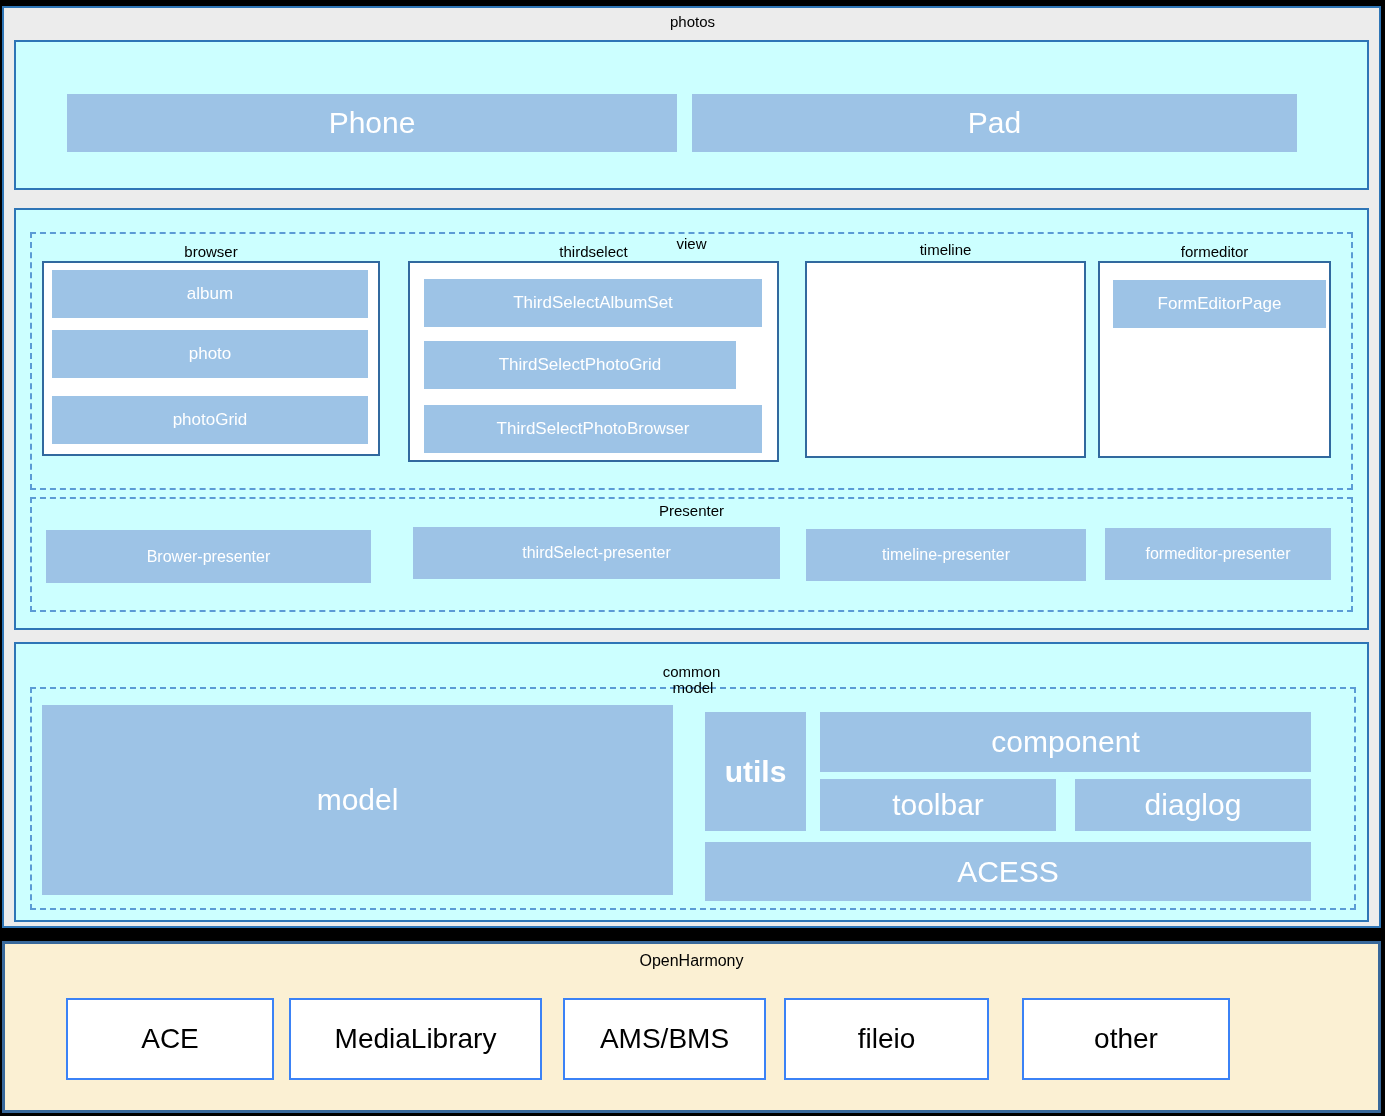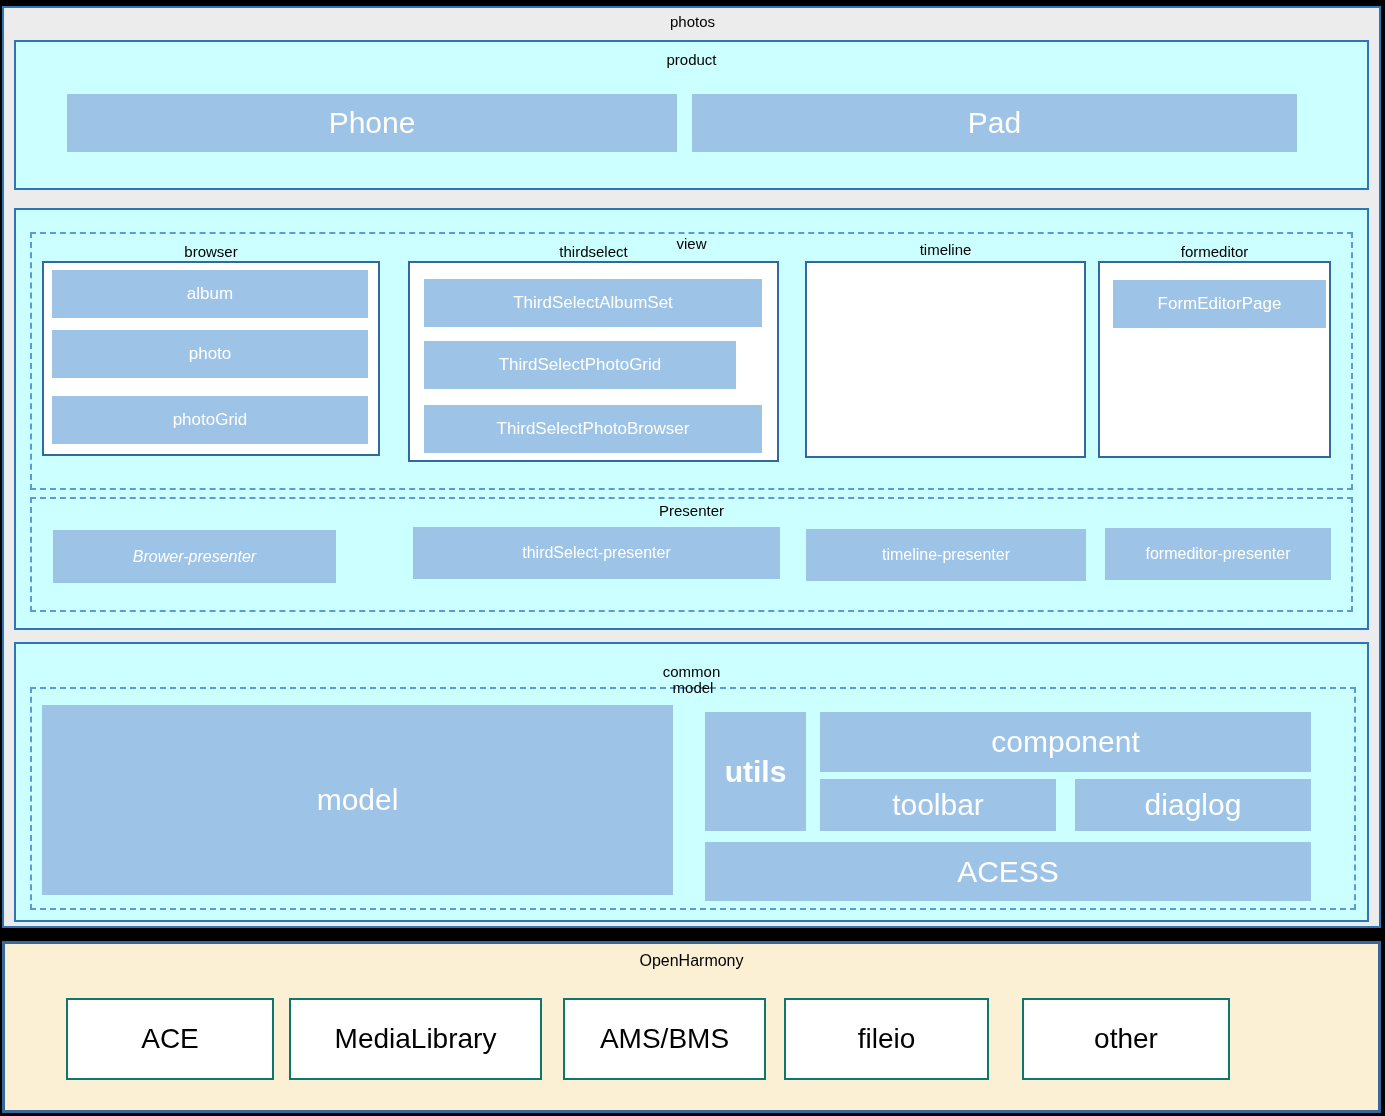--- a/index.html
+++ b/index.html
@@ -28,35 +28,34 @@
     background:#9DC3E6;color:#FFFFFF;
     display:flex;align-items:center;justify-content:center;
     white-space:nowrap;
   }
   .bar.big{font-size:30px;}
   .bar.med{font-size:17px;}
   .bar.sm{font-size:16px;}
   
   .oh-band{left:2px;top:941px;width:1379px;height:172px;background:#FBF0D3;border:3px solid #38689B;}
   .oh-box{
-    background:#FFFFFF;border:2px solid #0f766e;color:#000;
+    background:#FFFFFF;border:2px solid #3b82f6;color:#000;
     display:flex;align-items:center;justify-content:center;
     font-size:28px;white-space:nowrap;
   }
 </style>
 </head>
 <body>
 
 <div class="stage">
 
   <div class="abs photos-box"></div>
   <div class="abs lbl shift" style="left:0;top:12px;width:1385px;">photos</div>
 
   <div class="abs cyan-box" style="left:14px;top:40px;width:1355px;height:150px;"></div>
-  <div class="abs lbl shift" style="left:14px;top:50px;width:1355px;">product</div>
   <div class="abs bar big" style="left:67px;top:94px;width:610px;height:58px;">Phone</div>
   <div class="abs bar big" style="left:692px;top:94px;width:605px;height:58px;">Pad</div>
 
   <div class="abs cyan-box" style="left:14px;top:208px;width:1355px;height:422px;"></div>
 
   <div class="abs dashed-box" style="left:30px;top:232px;width:1323px;height:258px;"></div>
   <div class="abs lbl shift" style="left:30px;top:234px;width:1323px;">view</div>
 
   <div class="abs lbl" style="left:42px;top:242px;width:338px;">browser</div>
   <div class="abs white-box" style="left:42px;top:261px;width:338px;height:195px;"></div>
@@ -72,21 +71,21 @@
 
   <div class="abs lbl" style="left:805px;top:240px;width:281px;">timeline</div>
   <div class="abs white-box" style="left:805px;top:261px;width:281px;height:197px;"></div>
 
   <div class="abs lbl" style="left:1098px;top:242px;width:233px;">formeditor</div>
   <div class="abs white-box" style="left:1098px;top:261px;width:233px;height:197px;"></div>
   <div class="abs bar med" style="left:1113px;top:280px;width:213px;height:48px;">FormEditorPage</div>
 
   <div class="abs dashed-box" style="left:30px;top:497px;width:1323px;height:115px;"></div>
   <div class="abs lbl shift" style="left:30px;top:501px;width:1323px;">Presenter</div>
-  <div class="abs bar sm" style="left:53px;top:530px;width:283px;height:53px;font-style:italic;">Brower-presenter</div>
+  <div class="abs bar sm" style="left:46px;top:530px;width:325px;height:53px;">Brower-presenter</div>
   <div class="abs bar sm" style="left:413px;top:527px;width:367px;height:52px;">thirdSelect-presenter</div>
   <div class="abs bar sm" style="left:806px;top:529px;width:280px;height:52px;">timeline-presenter</div>
   <div class="abs bar sm" style="left:1105px;top:528px;width:226px;height:52px;">formeditor-presenter</div>
 
   <div class="abs cyan-box" style="left:14px;top:642px;width:1355px;height:280px;"></div>
   <div class="abs lbl shift" style="left:14px;top:662px;width:1355px;">common</div>
   <div class="abs dashed-box" style="left:30px;top:687px;width:1326px;height:223px;"></div>
   <div class="abs lbl shift" style="left:30px;top:678px;width:1326px;">model</div>
   <div class="abs bar big" style="left:42px;top:705px;width:631px;height:190px;">model</div>
   <div class="abs bar big" style="left:705px;top:712px;width:101px;height:119px;font-weight:bold;">utils</div>

